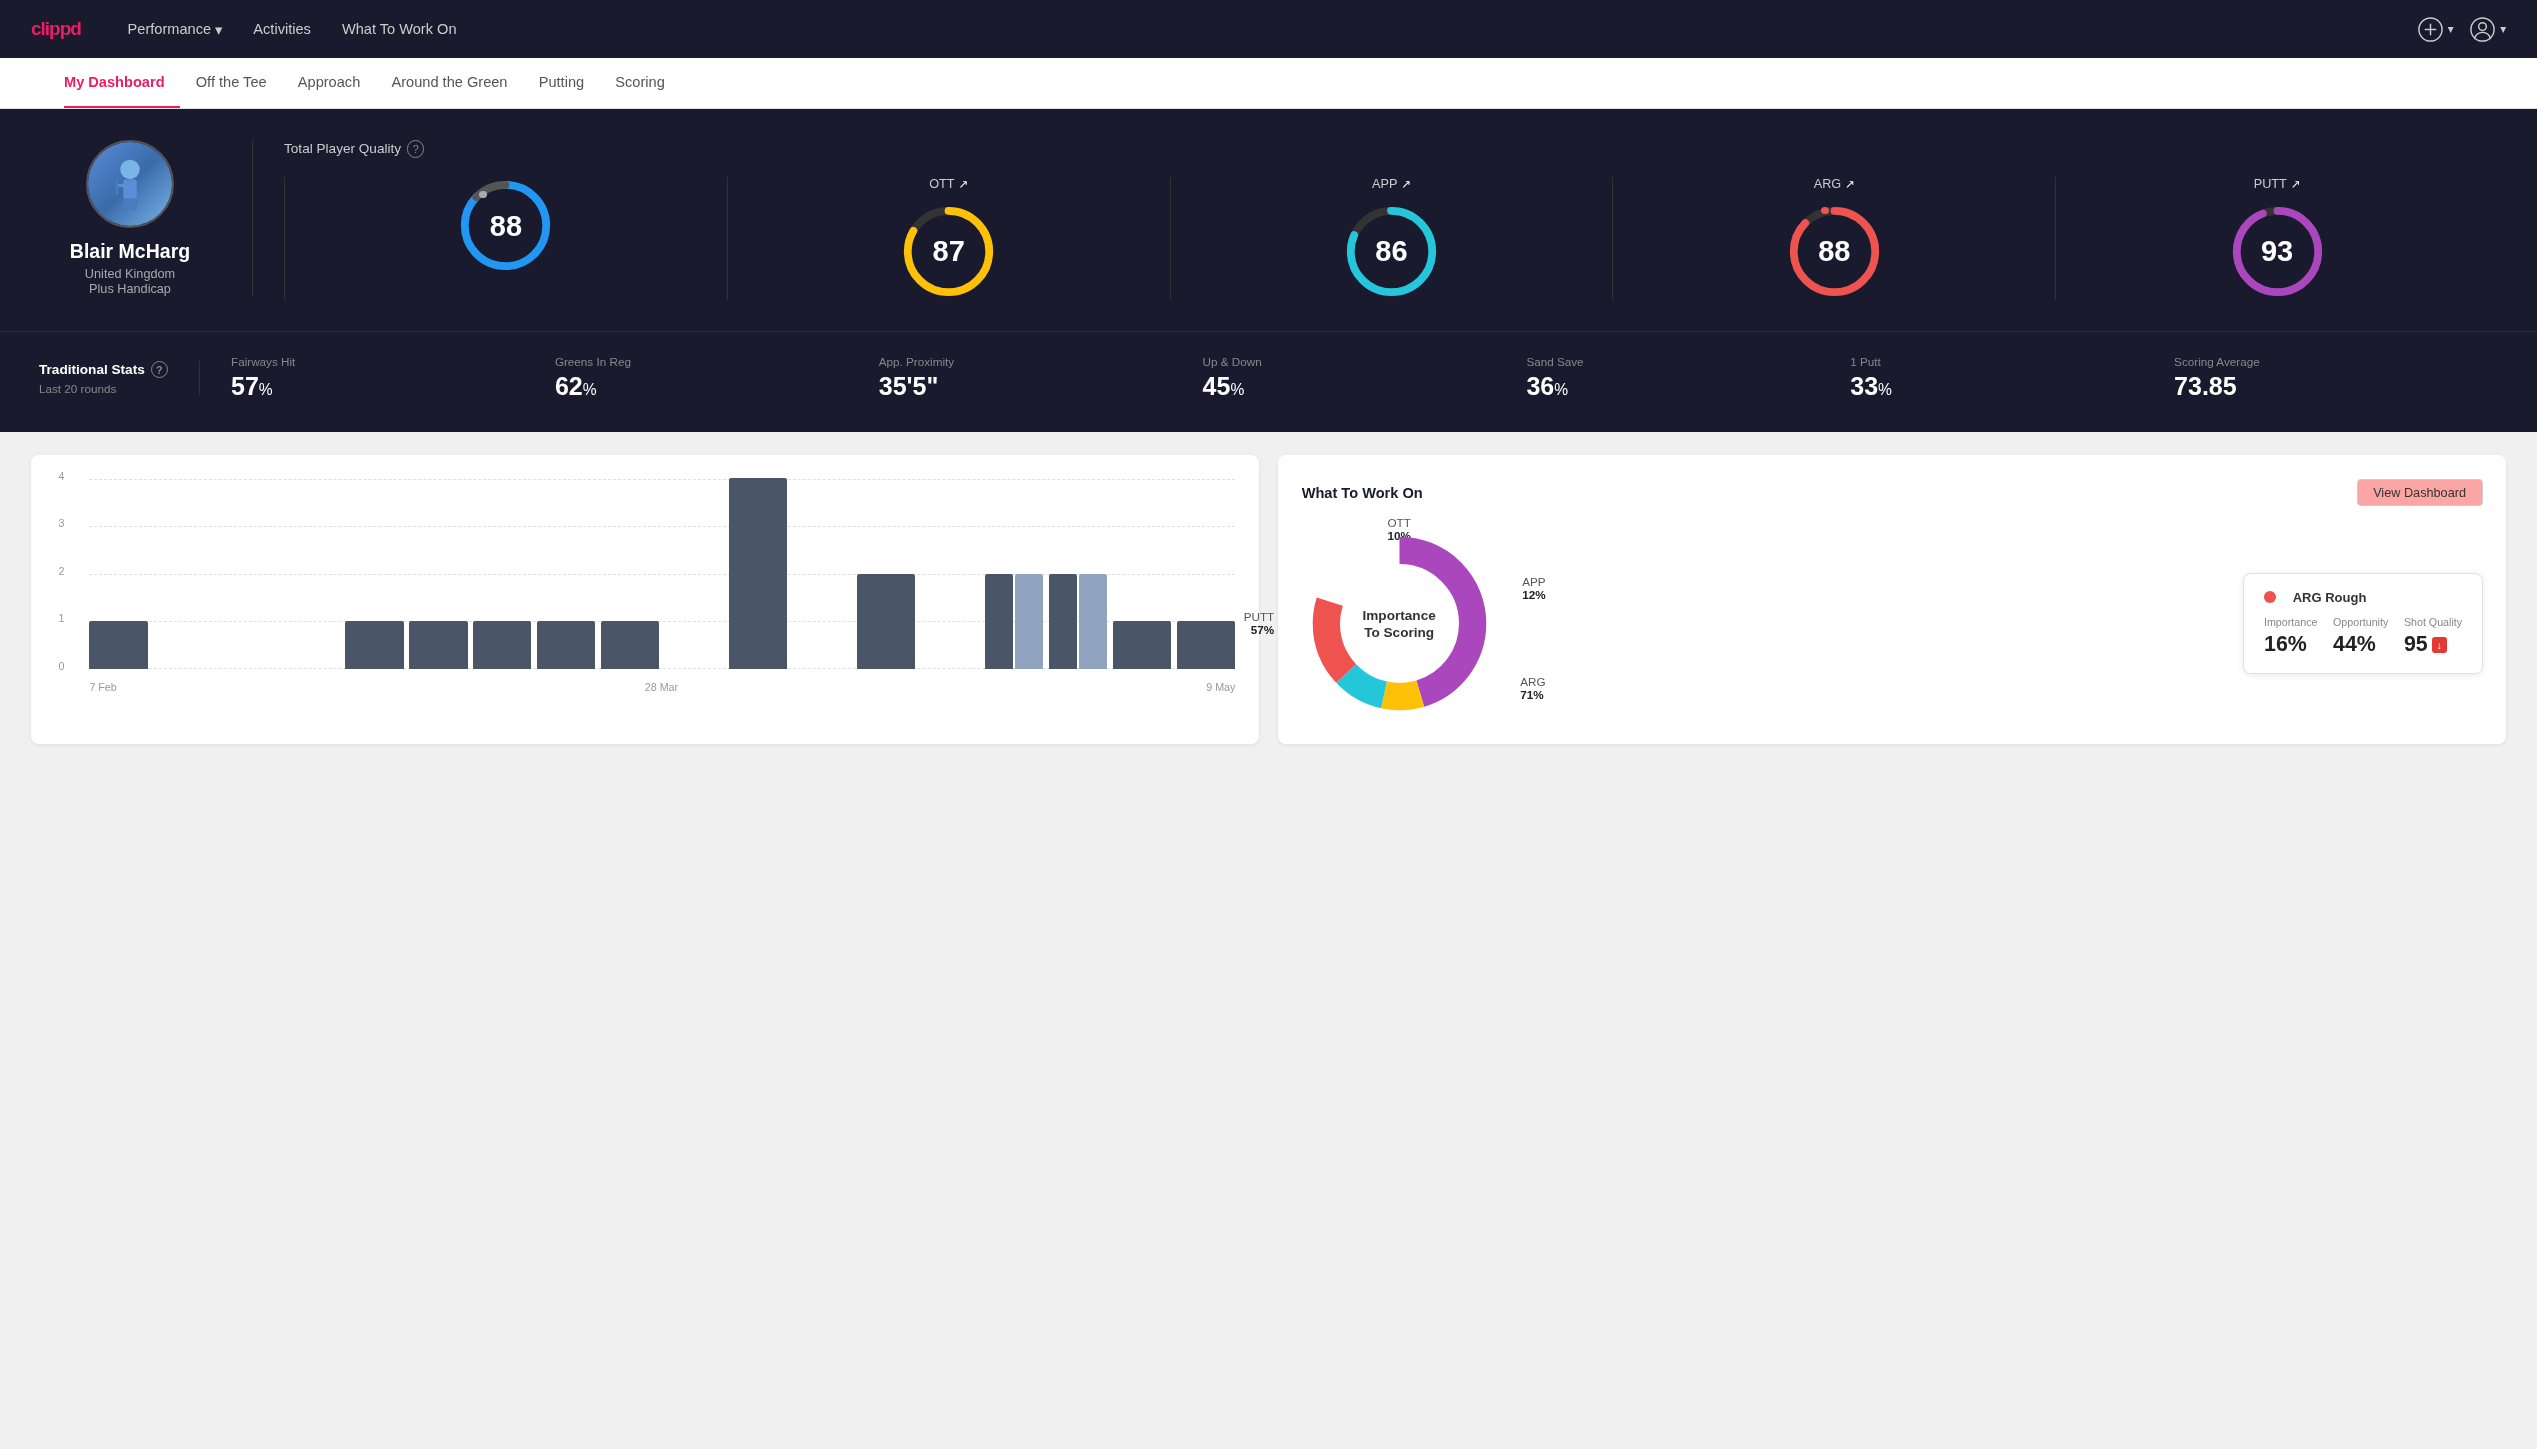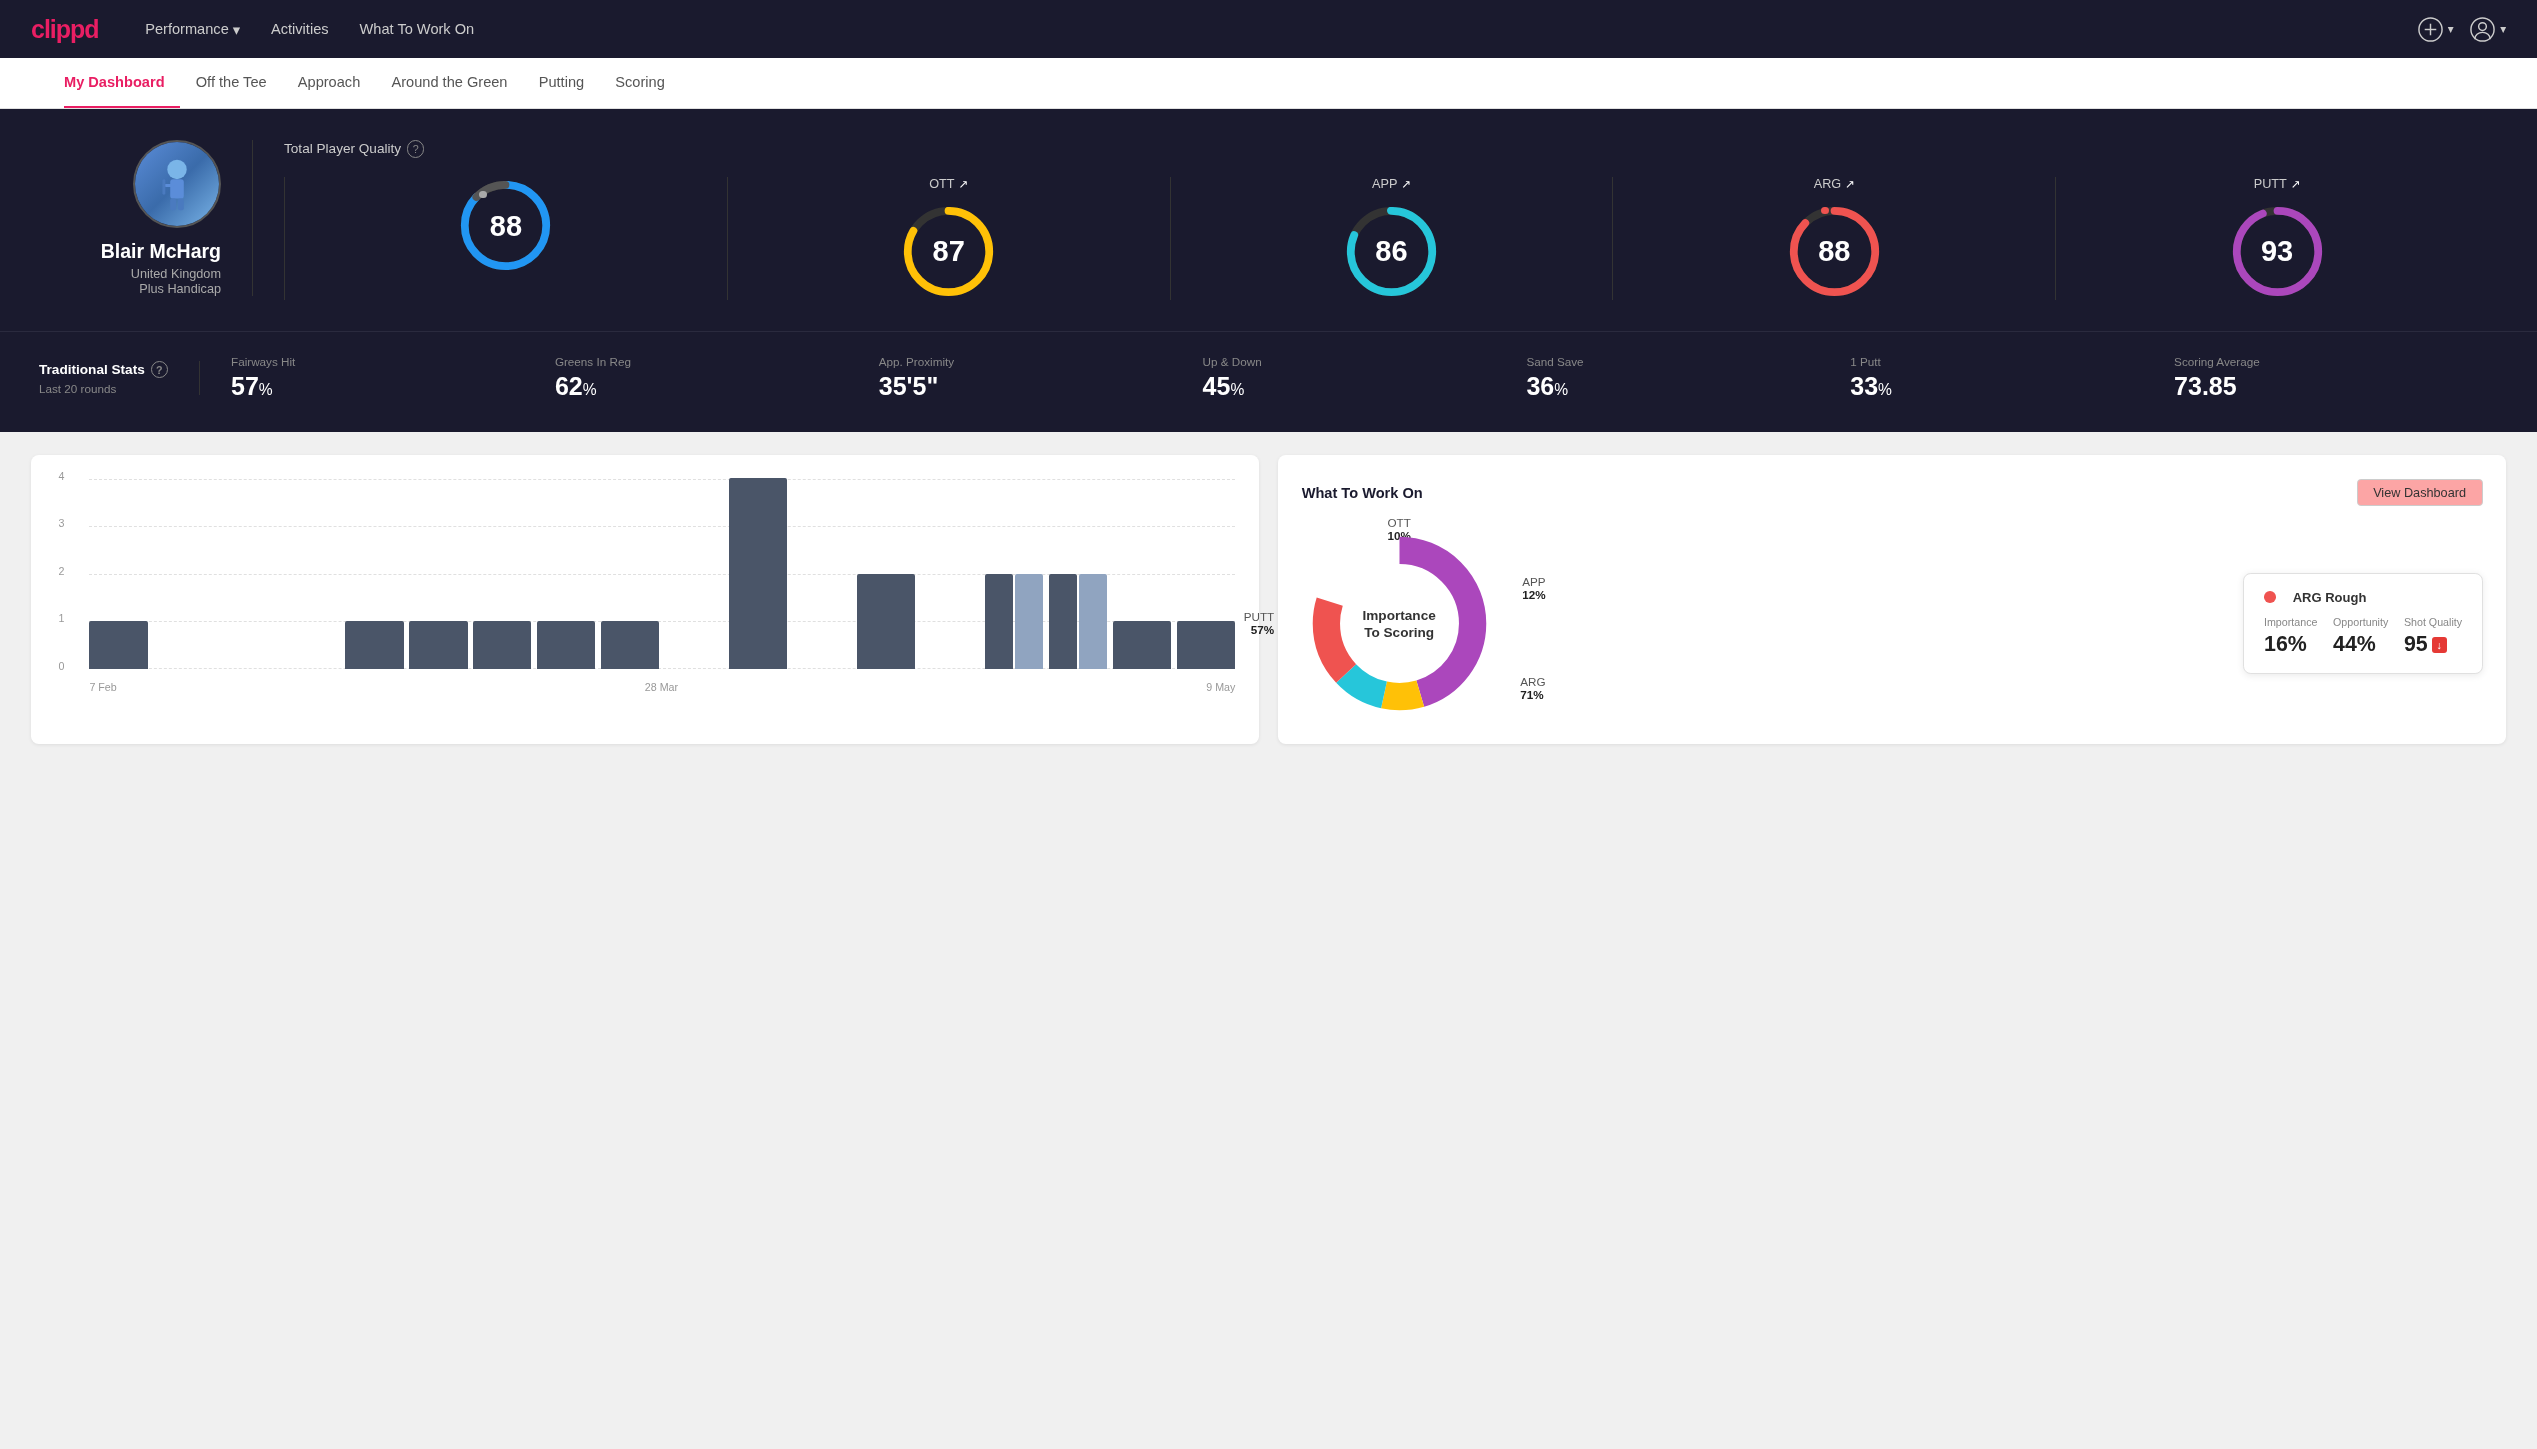--- a/index.html
+++ b/index.html
@@ -9,21 +9,21 @@
     .top-nav {
       background: #1a1a2e;
       display: flex;
       align-items: center;
       padding: 0 31px;
       height: 58px;
       gap: 31px;
     }
     .logo {
       color: #e91e63;
-      font-size: 25px;
+      font-size: 19px;
       font-weight: 800;
       letter-spacing: -1px;
       margin-right: 15.6px;
     }
     .nav-item {
       color: #ccc;
       font-size: 14.6px;
       cursor: pointer;
       display: flex;
       align-items: center;
@@ -77,21 +77,21 @@
       padding: 31px 39px;
     }
     .hero-inner {
       display: flex;
       align-items: flex-start;
       gap: 0;
     }
     .player-info {
       display: flex;
       flex-direction: column;
-      align-items: flex-end;
+      align-items: center;
       min-width: 214px;
       padding-right: 31px;
       border-right: 1px solid #333;
     }
     .player-avatar {
       width: 88px;
       height: 88px;
       border-radius: 50%;
       background: #4a6fa5;
       display: flex;

